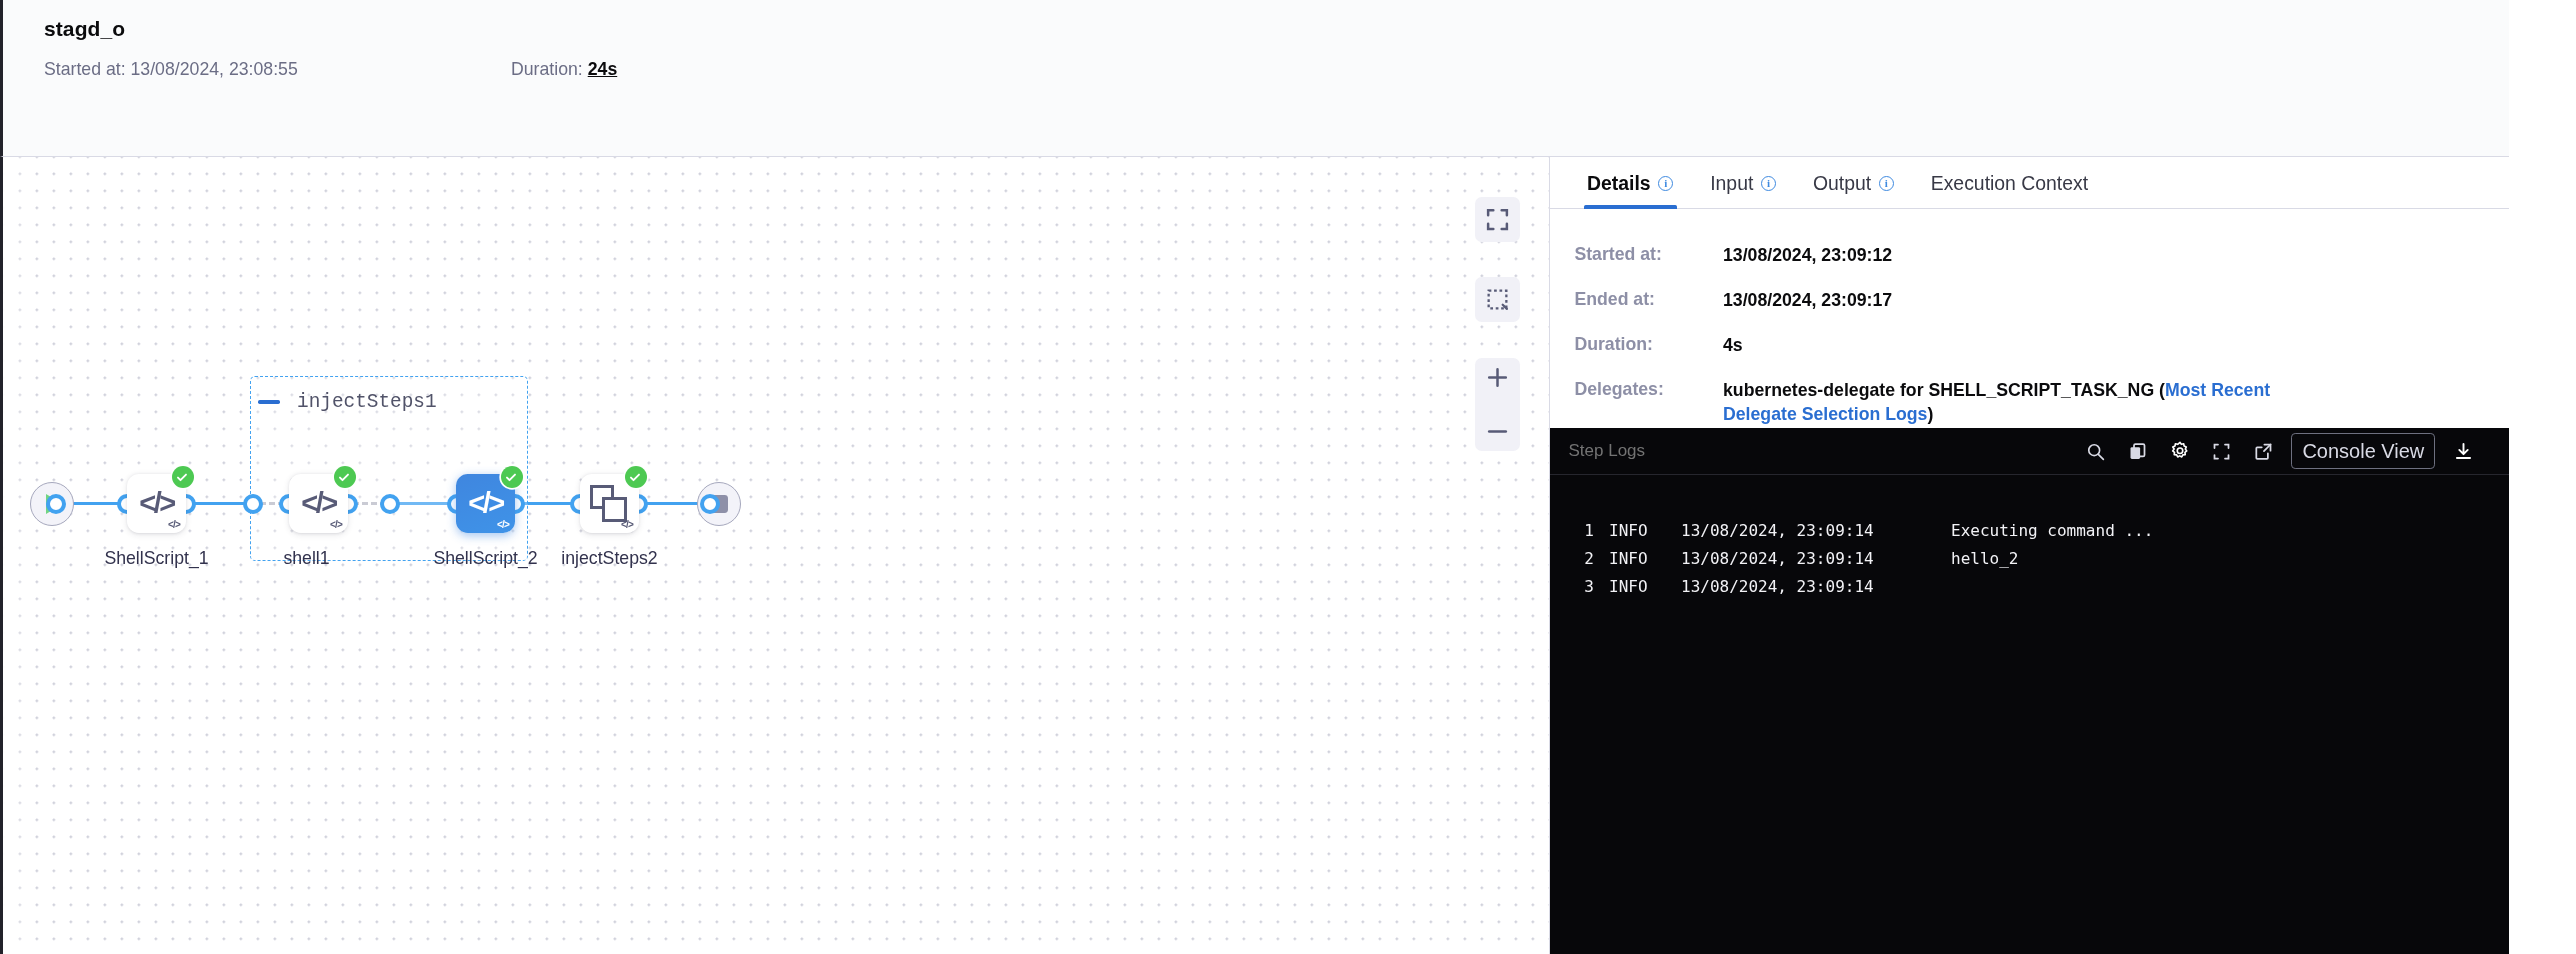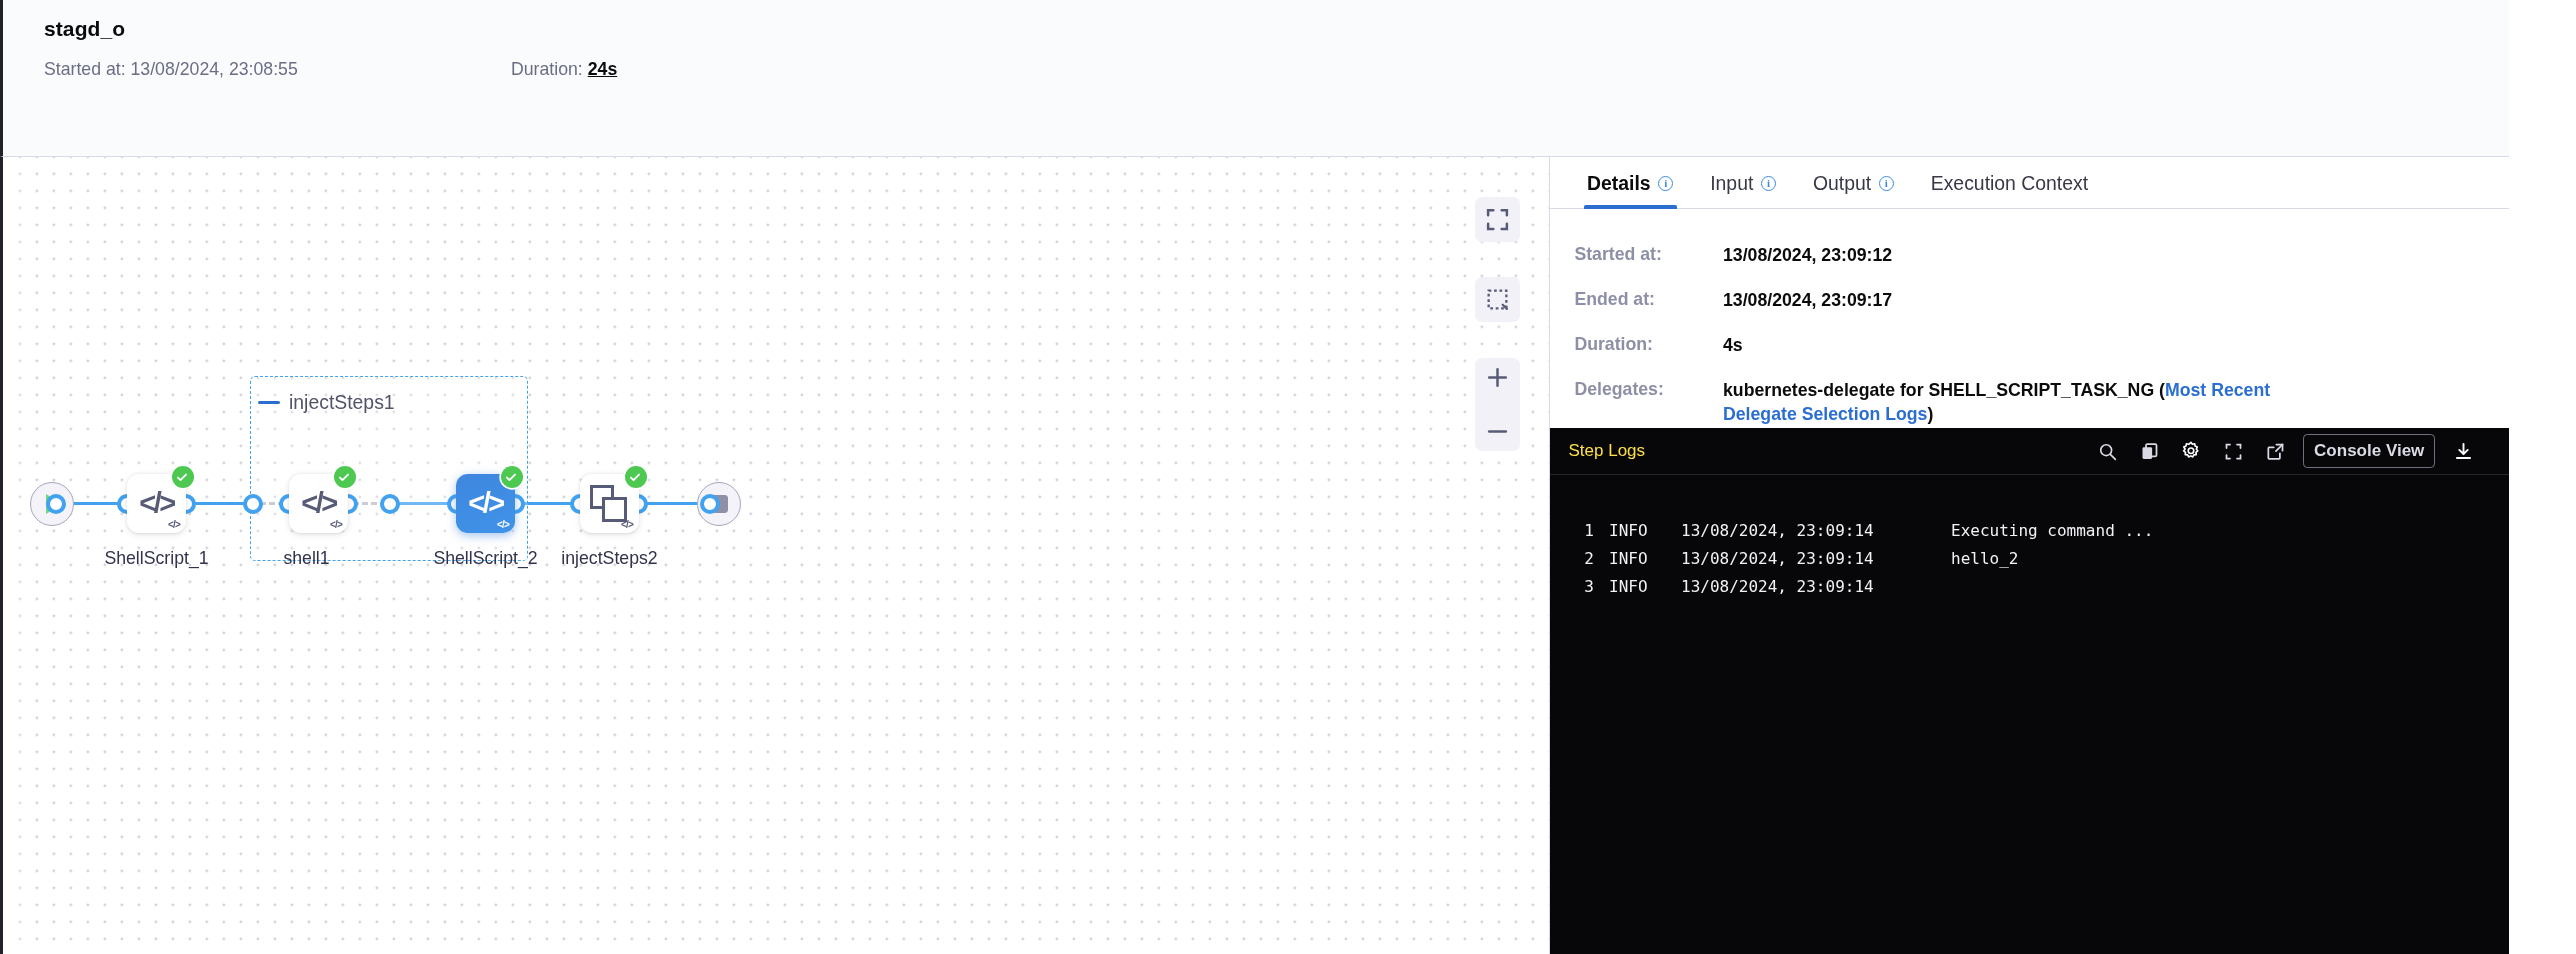--- a/index.html
+++ b/index.html
@@ -110,22 +110,23 @@
     text-align:center; white-space:nowrap; z-index:6;
   }
 
   
   .group-box{
     position:absolute; left:247px; top:219px; width:278px; height:185px;
     border:1.7px dashed #42a2f0; border-radius:5px; background:rgba(255,255,255,.25);
     z-index:1;
   }
   .group-head{
-    position:absolute; left:255px; top:234px; display:flex; align-items:center; gap:9px;
+    position:absolute; left:255px; top:234px; display:flex; align-items:center; gap:17px;
     z-index:6;
+    font-family:Liberation Mono, monospace;
   }
   .group-head .collapse{ display:block; width:22px; height:3.4px; background:#2a6ed1; border-radius:1.7px; }
   .group-head .gname{ font-size:19.4px; color:#515369; }
 
   
   .ctrl{
     position:absolute; right:29px; background:#f1f1f7; border-radius:6.7px;
     display:flex; flex-direction:column; align-items:center; justify-content:center;
     z-index:9;
   }
@@ -174,29 +175,29 @@
 
   
   #logs{
     position:absolute; left:0; right:0; top:271px; bottom:0;
     background:#07070a; color:#e7e7ee;
   }
   #logs-head{
     height:47px; display:flex; align-items:center; padding:0 25px 0 18.5px;
     border-bottom:0.8px solid #26262e; gap:0;
   }
-  #logs-head .ltitle{ font-size:17px; color:#fde047; }
+  #logs-head .ltitle{ font-size:17px; color:#737373; }
   #logs-head .spacer{ flex:1; }
   .lbtn{
     width:42px; height:42px; display:flex; align-items:center; justify-content:center;
     cursor:pointer;
   }
   .console-chip{
     border:0.8px solid #6e7080; border-radius:4.2px; color:#d9dae5;
-    font-size:17px; padding:5.9px 10px; margin:0 6.7px; cursor:pointer; white-space:nowrap;font-weight:bold;
+    font-size:20px; padding:5.9px 10px; margin:0 6.7px; cursor:pointer; white-space:nowrap;
   }
   #logbody{ padding:42px 0 0 0; font-family:"DejaVu Sans Mono", monospace; }
   .logline{ display:flex; font-size:16px; line-height:28px; color:#f2f2f6; white-space:pre; }
   .ln{ width:59px; text-align:right; padding-right:15px; color:#f2f2f6; }
   .lvl{ width:72px; }
   .lts{ width:236px; }
   .lmsg{ padding-left:34px; }
 </style>
 </head>
 <body>

